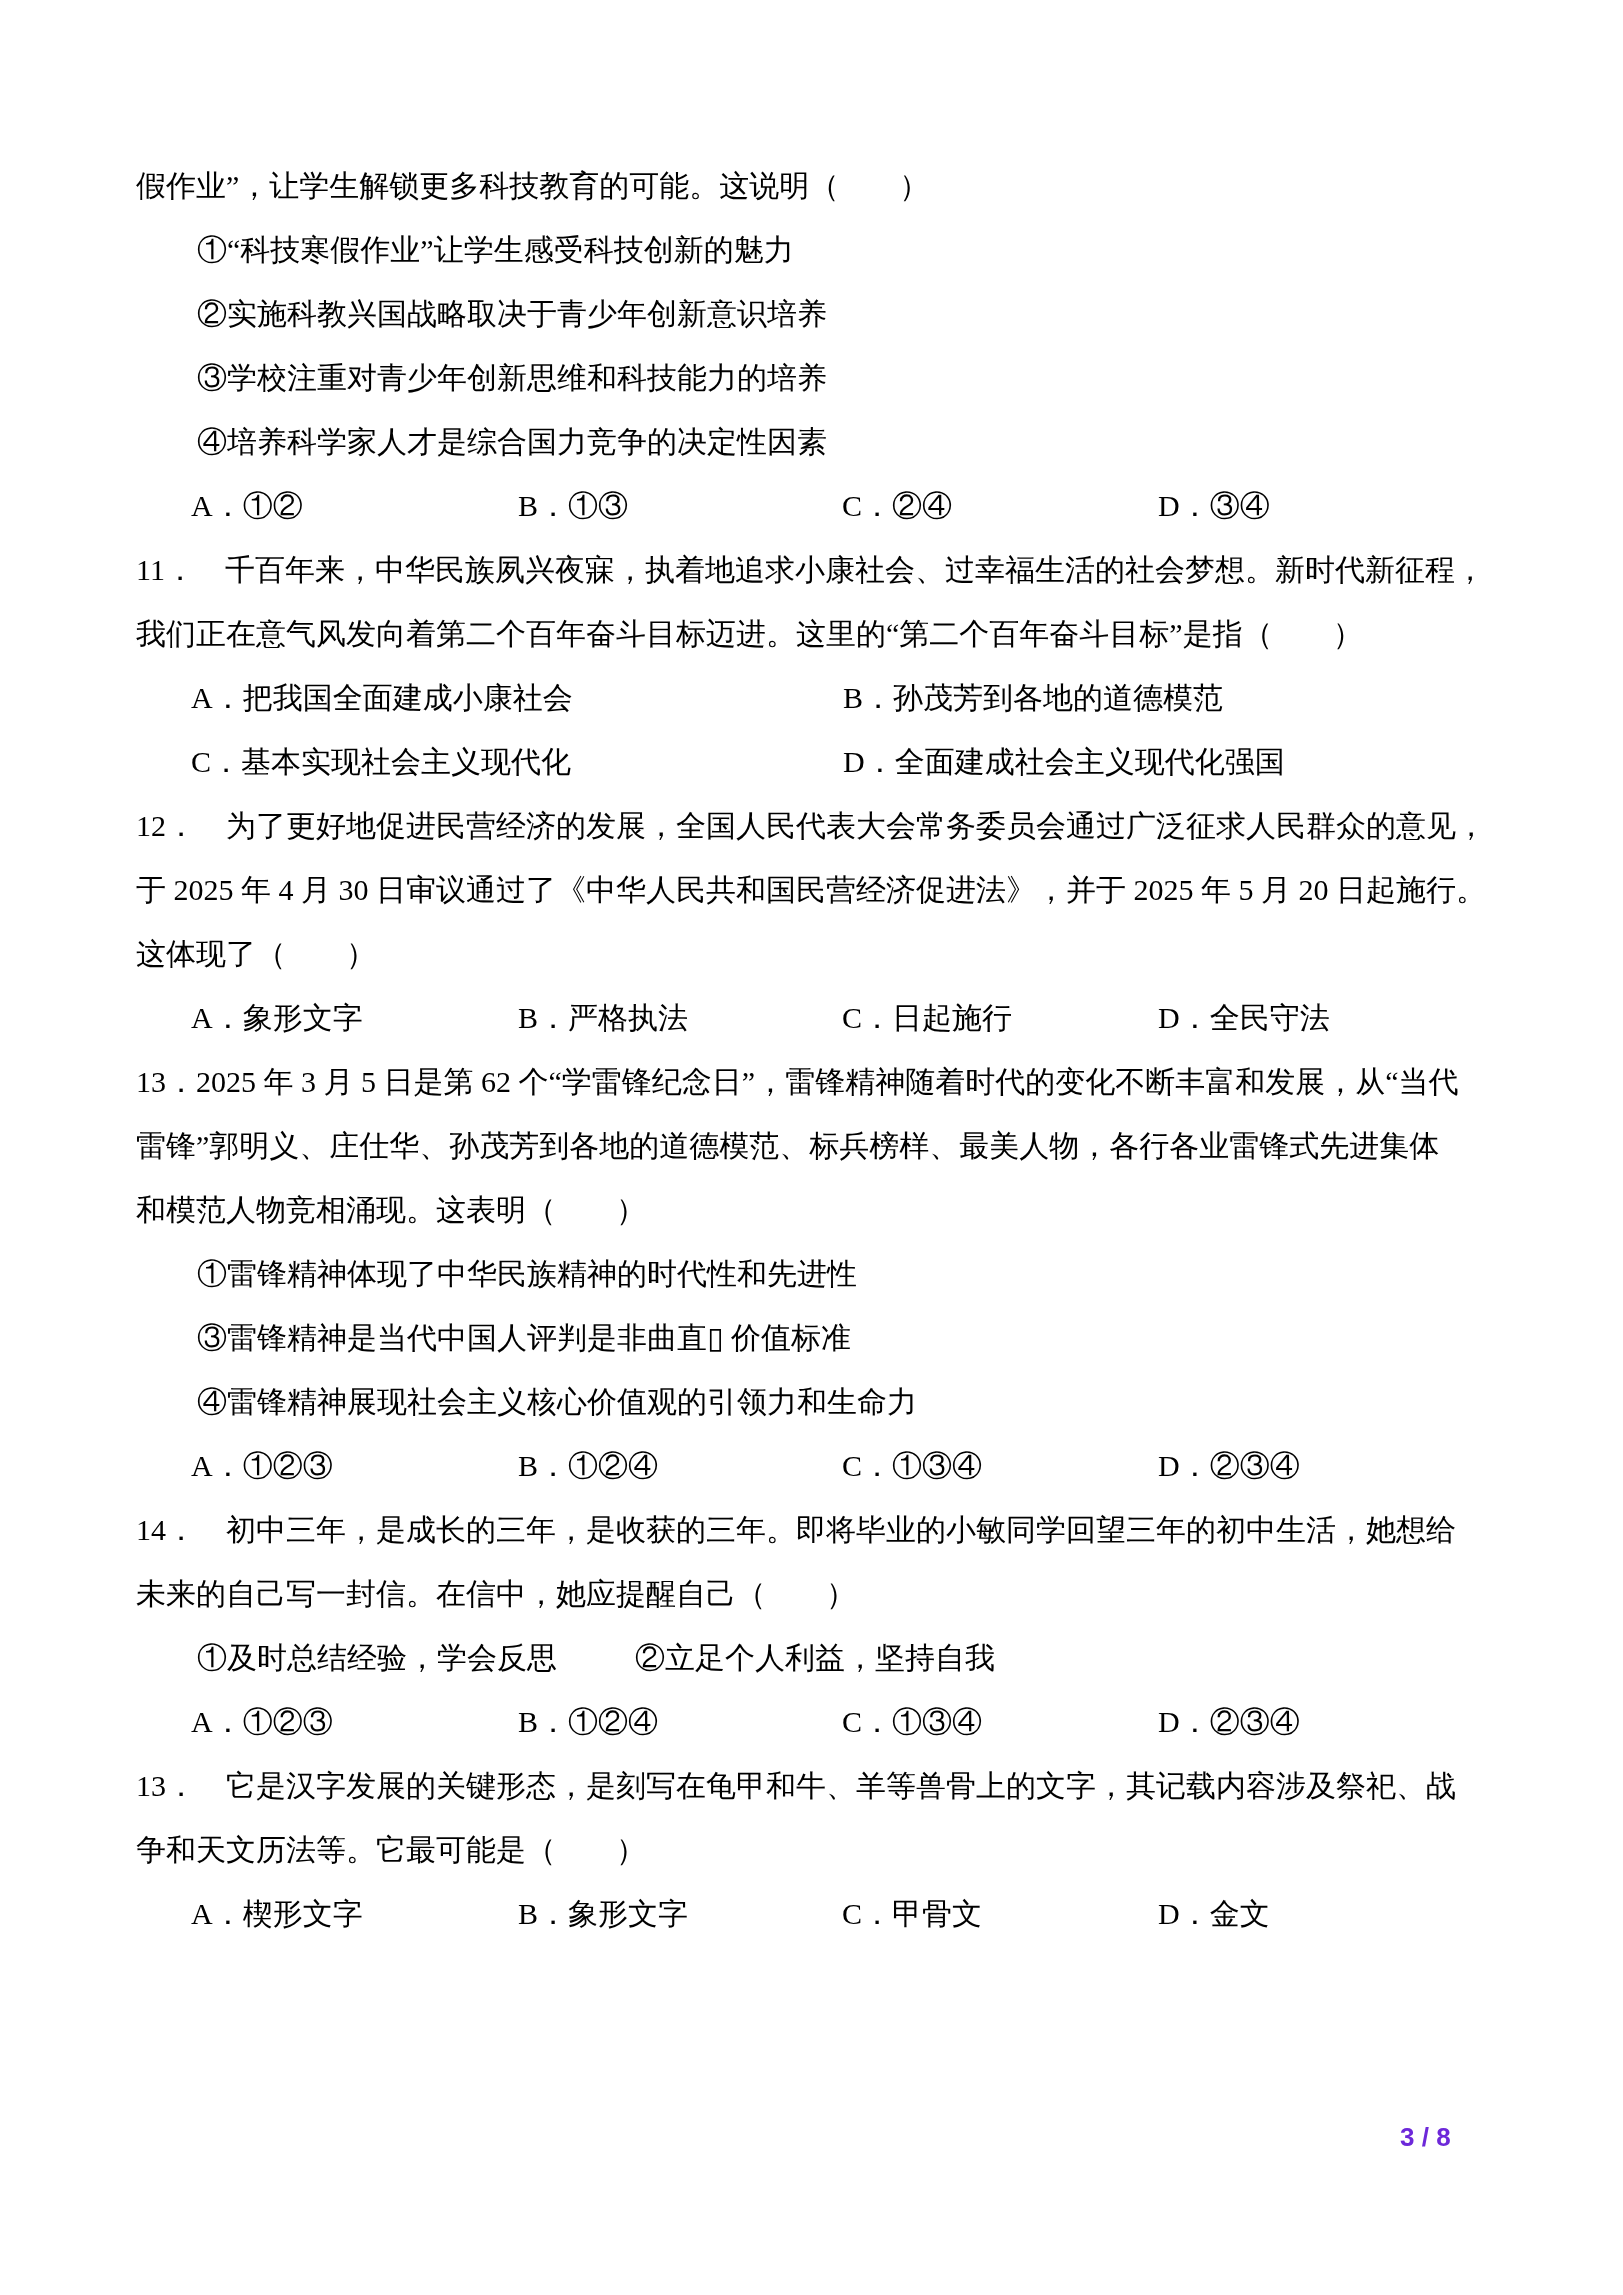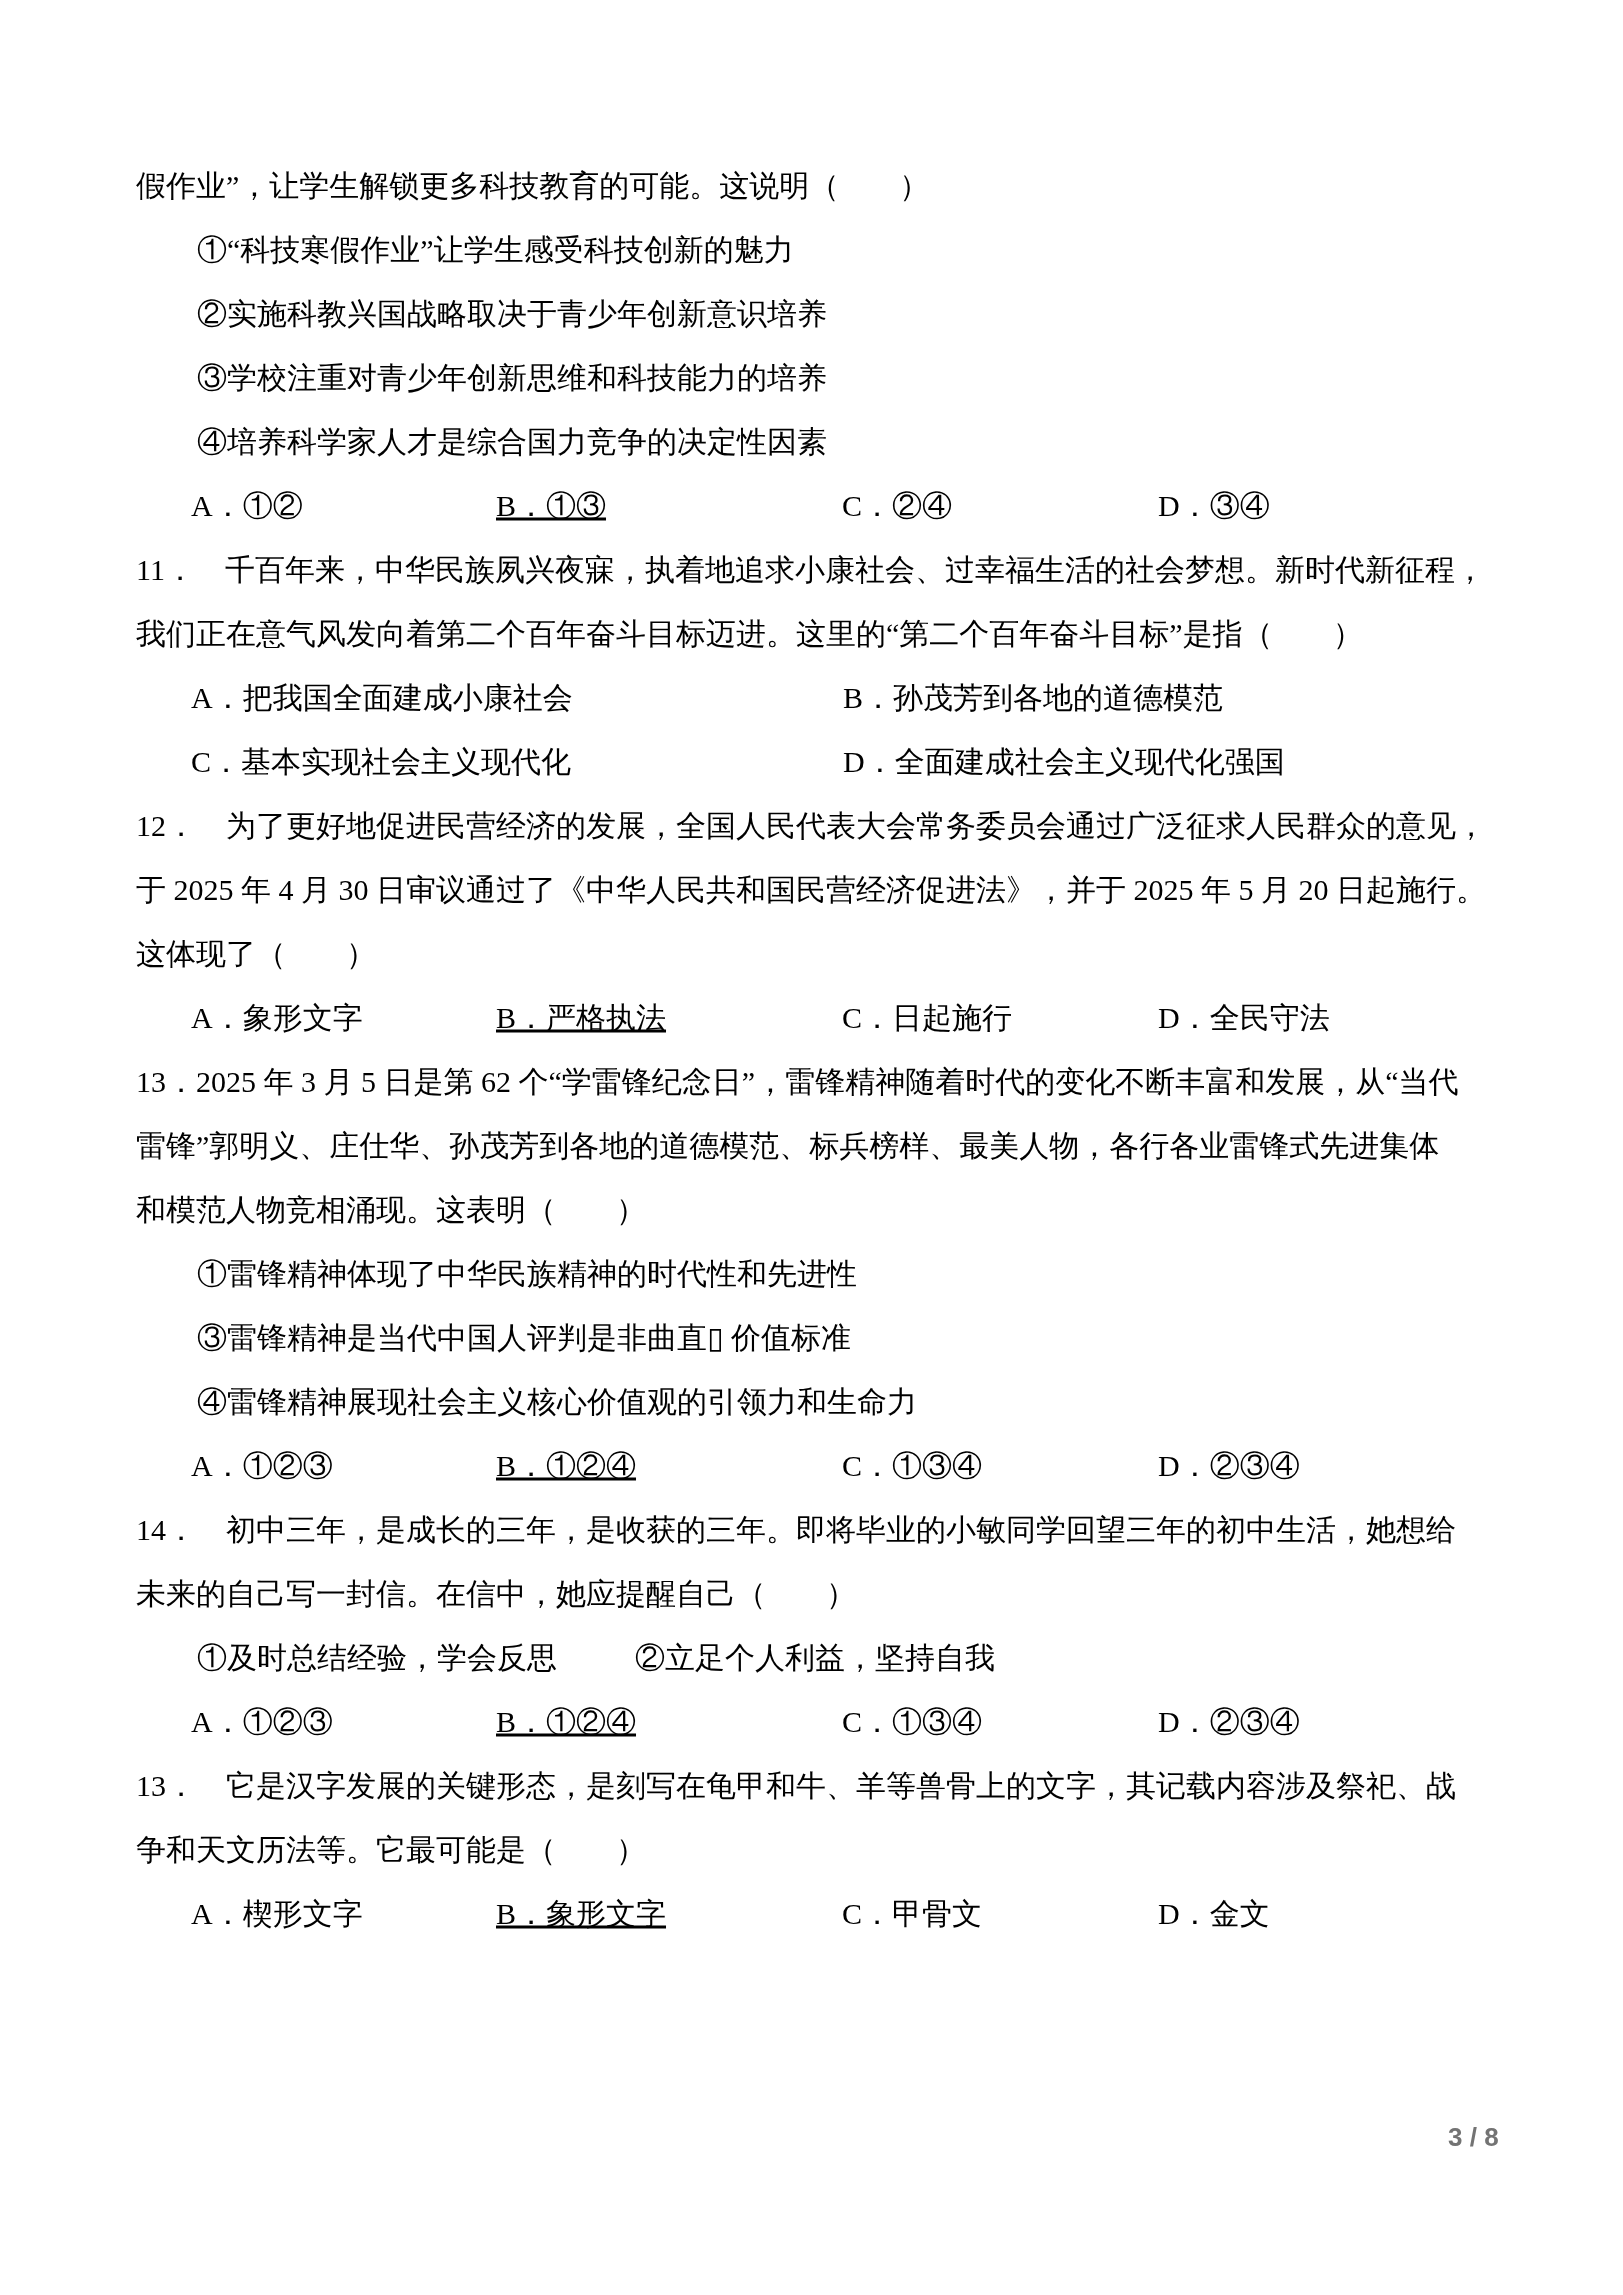--- a/index.html
+++ b/index.html
@@ -22,34 +22,33 @@
   .line{position:relative;height:64px;}
   .seg{
     position:absolute;
     top:50%;
     transform:translateY(-50%);
     white-space:nowrap;
   }
   .c0{left:0;}
   .ind{left:61px;}   
   .a1{left:55px;}    
-  .a2{left:360px;text-decoration:underline;}
+  .a2{left:382px;}
   .a3{left:706px;}
   .a4{left:1022px;}
   .b2{left:707px;}   
   .m2{left:499px;}    
   .footer{
     position:absolute;
     left:1400px;
     top:2122px;
     font-family:"Liberation Sans","DejaVu Sans",sans-serif;
     font-size:26px;
     font-weight:bold;
-    color:#737373;
-    margin-left:48px;
+    color:#6d28d9;
   }
 </style>
 </head>
 <body>
 
 <div class="page">
   <div class="content">
 
     <div class="line">
       <span class="seg c0">假作业”，让学生解锁更多科技教育的可能。这说明（　　）</span>

